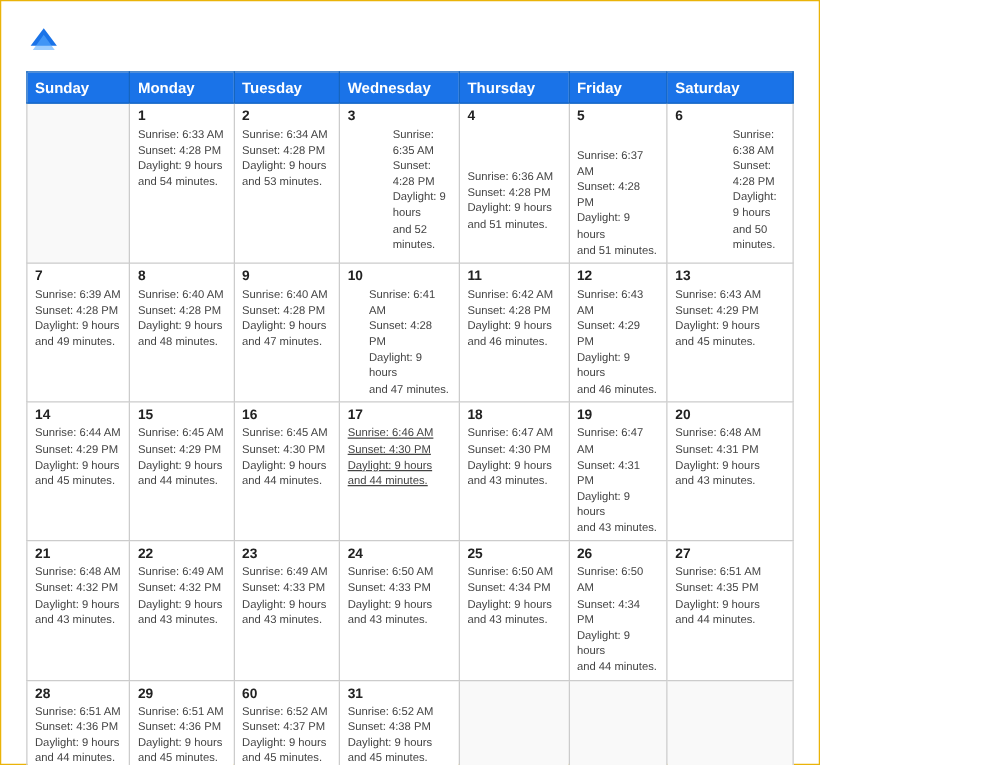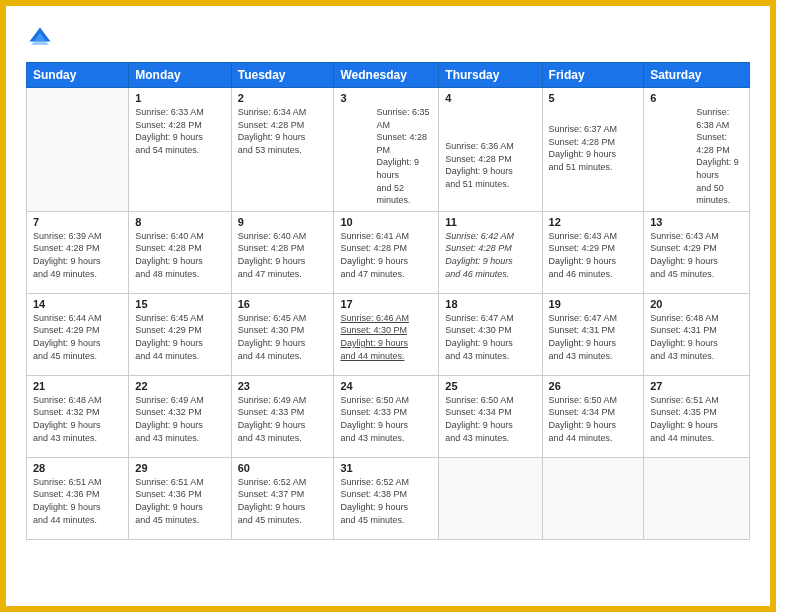--- a/index.html
+++ b/index.html
@@ -4,25 +4,25 @@
   <style>
     * { box-sizing: border-box; margin: 0; padding: 0; }
     body {
       font-family: Arial, sans-serif;
       background: #fff;
       width: 792px;
       height: 612px;
       overflow: hidden;
     }
     .page {
-      width: 776px;
+      width: 656px;
       height: 612px;
       padding: 18px 20px 14px 20px;
       background: #fff;
-      border: 6px solid #eab308;
+      border: 1px solid #eab308;
     }
     .header {
       display: flex;
       justify-content: space-between;
       align-items: flex-start;
       margin-bottom: 10px;
     }
     .logo {
       display: flex;
       align-items: center;
@@ -196,28 +196,28 @@
           </td>
           <td>
             <span class="day-num">9</span>
             <div class="day-info" style="white-space: pre-line;">Sunrise: 6:40 AM
 Sunset: 4:28 PM
 Daylight: 9 hours
 and 47 minutes.</div>
           </td>
           <td>
             <span class="day-num">10</span>
-            <div class="day-info" style="white-space: pre-line;">Sunrise: 6:41 AM
+            <div class="day-info" style="white-space: pre-line; margin-left: 17px;">Sunrise: 6:41 AM
 Sunset: 4:28 PM
 Daylight: 9 hours
 and 47 minutes.</div>
           </td>
           <td>
             <span class="day-num">11</span>
-            <div class="day-info" style="white-space: pre-line; font-style: italic;">Sunrise: 6:42 AM
+            <div class="day-info" style="white-space: pre-line;">Sunrise: 6:42 AM
 Sunset: 4:28 PM
 Daylight: 9 hours
 and 46 minutes.</div>
           </td>
           <td>
             <span class="day-num">12</span>
             <div class="day-info" style="white-space: pre-line;">Sunrise: 6:43 AM
 Sunset: 4:29 PM
 Daylight: 9 hours
 and 46 minutes.</div>

